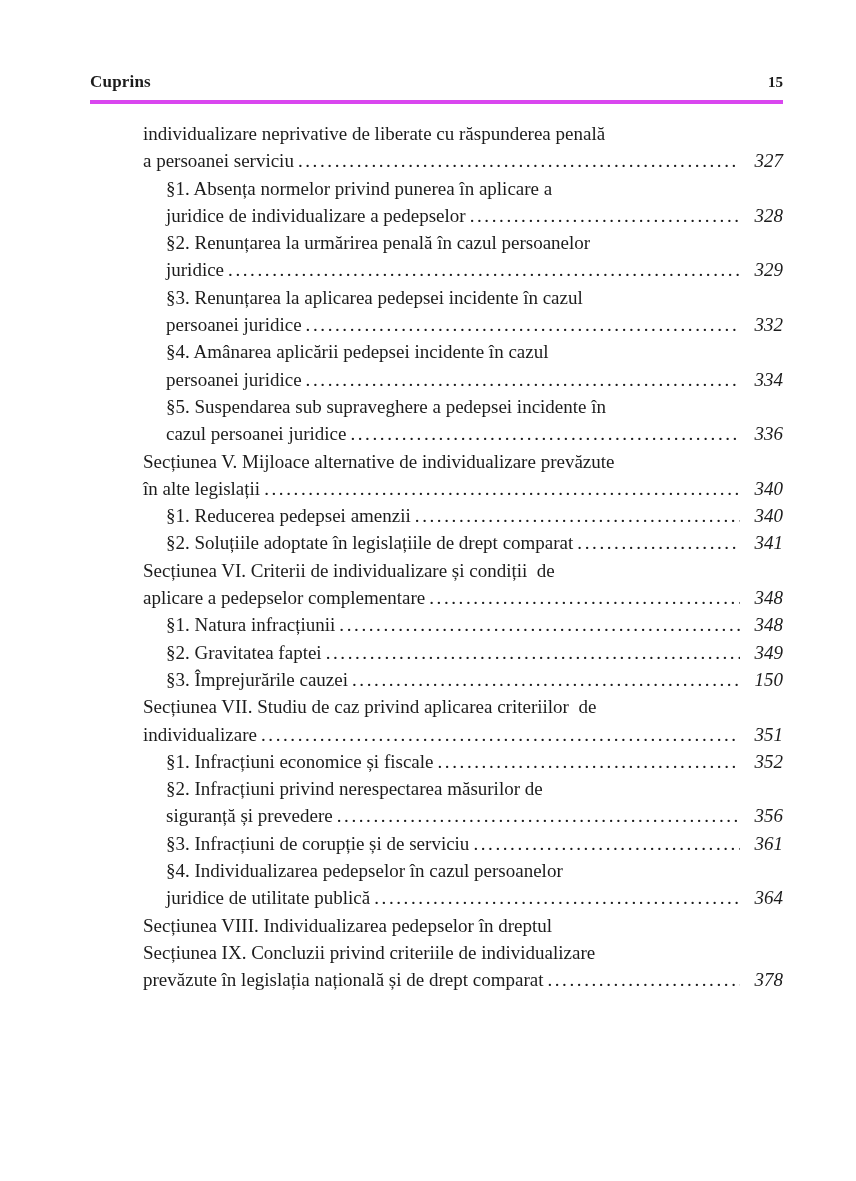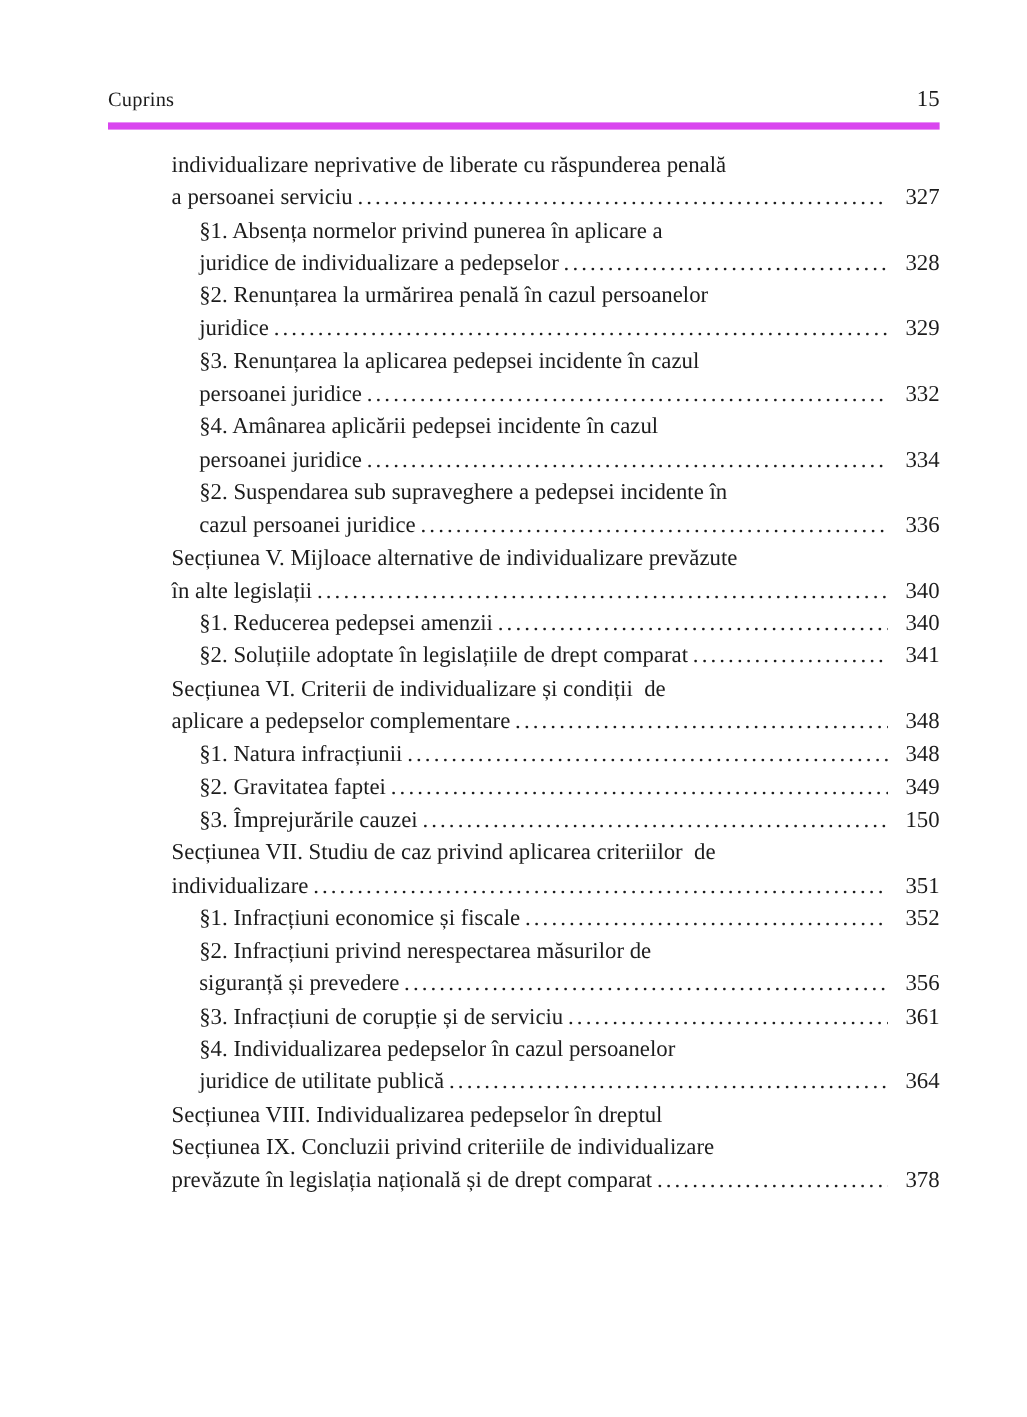--- a/index.html
+++ b/index.html
@@ -20,28 +20,29 @@
     height: 1181px;
     box-sizing: border-box;
   }
   .header {
     display: flex;
     justify-content: space-between;
     align-items: baseline;
     margin: 0 73px 4px 90px;
     padding-top: 72px;
     padding-bottom: 8px;
-    border-bottom: 6px solid #d946ef;
+    border-bottom: 4px solid #d946ef;
+    font-weight: bold;
   }
   .header .title {
     font-size: 17px;
     letter-spacing: 0.2px;
   }
   .header .pagenum {
-    font-size: 19px;
+    font-size: 15px;
   }
   .toc {
     margin: 16px 73px 0 143px;
     font-size: 19px;
     line-height: 27.3px;
   }
   .entry.level-1 {
     margin-left: 23px;
   }
   .line {
@@ -62,20 +63,21 @@
     white-space: nowrap;
     margin-left: 4px;
   }
   .leader::after {
     content: "..........................................................................................................................................................";
     letter-spacing: 2.6px;
   }
   .pg {
     margin-left: 15px;
     flex: 0 0 auto;
+    font-style: italic;
   }
 </style>
 </head>
 <body>
 
 <div class="page">
   <div class="header">
     <span class="title">Cuprins</span>
     <span class="pagenum">15</span>
   </div>
@@ -94,21 +96,21 @@
       </div>
       <div class="entry level-1">
         <div class="line">§3. Renunțarea la aplicarea pedepsei incidente în cazul</div>
         <div class="line last"><span class="txt">persoanei juridice</span><span class="leader"></span><span class="pg">332</span></div>
       </div>
       <div class="entry level-1">
         <div class="line">§4. Amânarea aplicării pedepsei incidente în cazul</div>
         <div class="line last"><span class="txt">persoanei juridice</span><span class="leader"></span><span class="pg">334</span></div>
       </div>
       <div class="entry level-1">
-        <div class="line">§2. Suspendarea sub supraveghere a pedepsei incidente în</div>
+        <div class="line">§5. Suspendarea sub supraveghere a pedepsei incidente în</div>
         <div class="line last"><span class="txt">cazul persoanei juridice</span><span class="leader"></span><span class="pg">336</span></div>
       </div>
       <div class="entry level-0">
         <div class="line">Secțiunea V. Mijloace alternative de individualizare prevăzute</div>
         <div class="line last"><span class="txt">în alte legislații</span><span class="leader"></span><span class="pg">340</span></div>
       </div>
       <div class="entry level-1">
         <div class="line last"><span class="txt">§1. Reducerea pedepsei amenzii</span><span class="leader"></span><span class="pg">340</span></div>
       </div>
       <div class="entry level-1">

